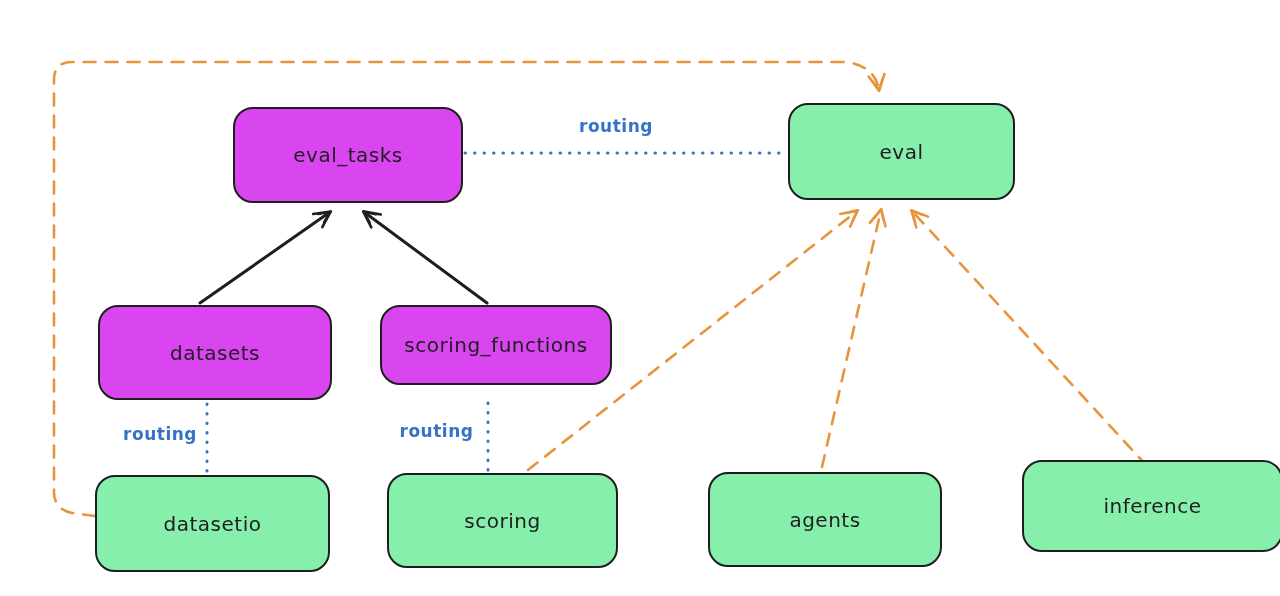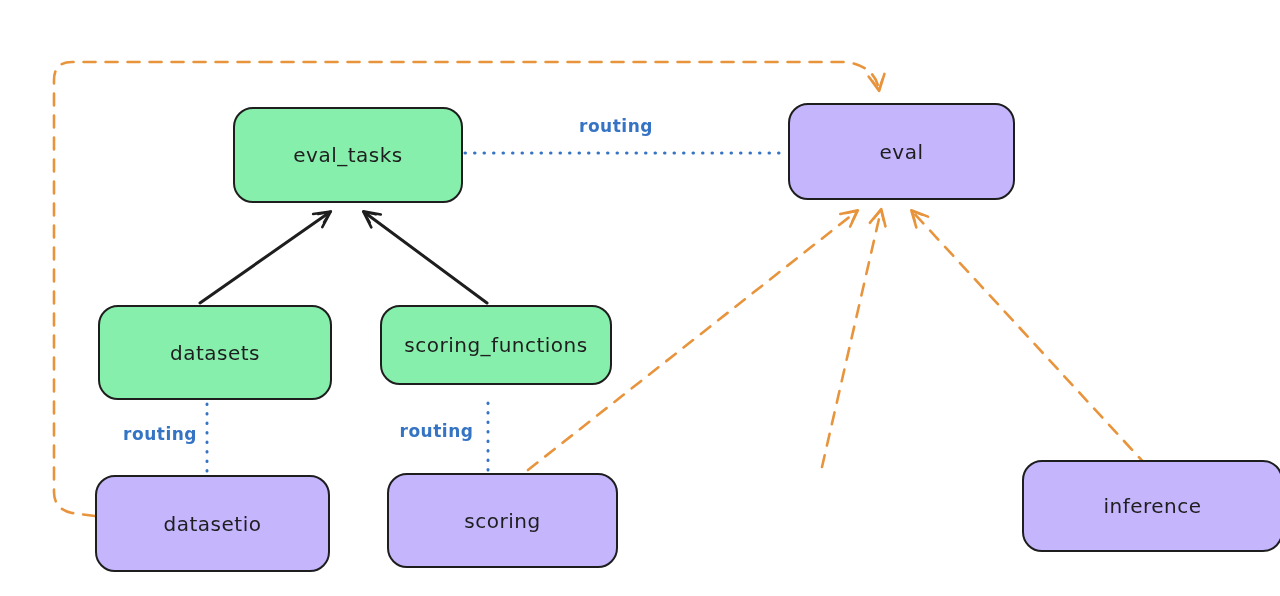--- a/index.html
+++ b/index.html
@@ -29,22 +29,22 @@
     display: flex;
     align-items: center;
     justify-content: center;
     border: 2.5px solid #1e1e1e;
     border-radius: 20px;
     box-sizing: border-box;
     font-size: 20px;
     color: #1e1e1e;
     letter-spacing: 0.5px;
   }
-  .node.blue  { background: #86efac; }
-  .node.green { background: #c4b5fd; }
+  .node.blue  { background: #d946ef; }
+  .node.green { background: #86efac; }
   .edge-label {
     position: absolute;
     z-index: 3;
     font-size: 17px;
     font-weight: bold;
     color: #3574c4;
     letter-spacing: 0.5px;
     white-space: nowrap;
   }
 </style>
@@ -95,20 +95,23 @@
   </div>
 
   <div class="node green" style="left:387px; top:473px; width:231px; height:95px;">
     <span>scoring</span>
   </div>
 
   <div class="node green" style="left:95px; top:475px; width:235px; height:97px;">
     <span>datasetio</span>
   </div>
 
+  <div class="node green" style="left:708px; top:472px; width:234px; height:95px;">
+    <span>agents</span>
+  </div>
 
   <div class="node green" style="left:1022px; top:460px; width:261px; height:92px;">
     <span>inference</span>
   </div>
 
   <div class="edge-label" style="left:570px; top:116px; width:92px; text-align:center;">routing</div>
 
   <div class="edge-label" style="left:109px; top:424px; width:88px; text-align:right;">routing</div>
 
   <div class="edge-label" style="left:395px; top:421px; width:83px; text-align:center;">routing</div>

